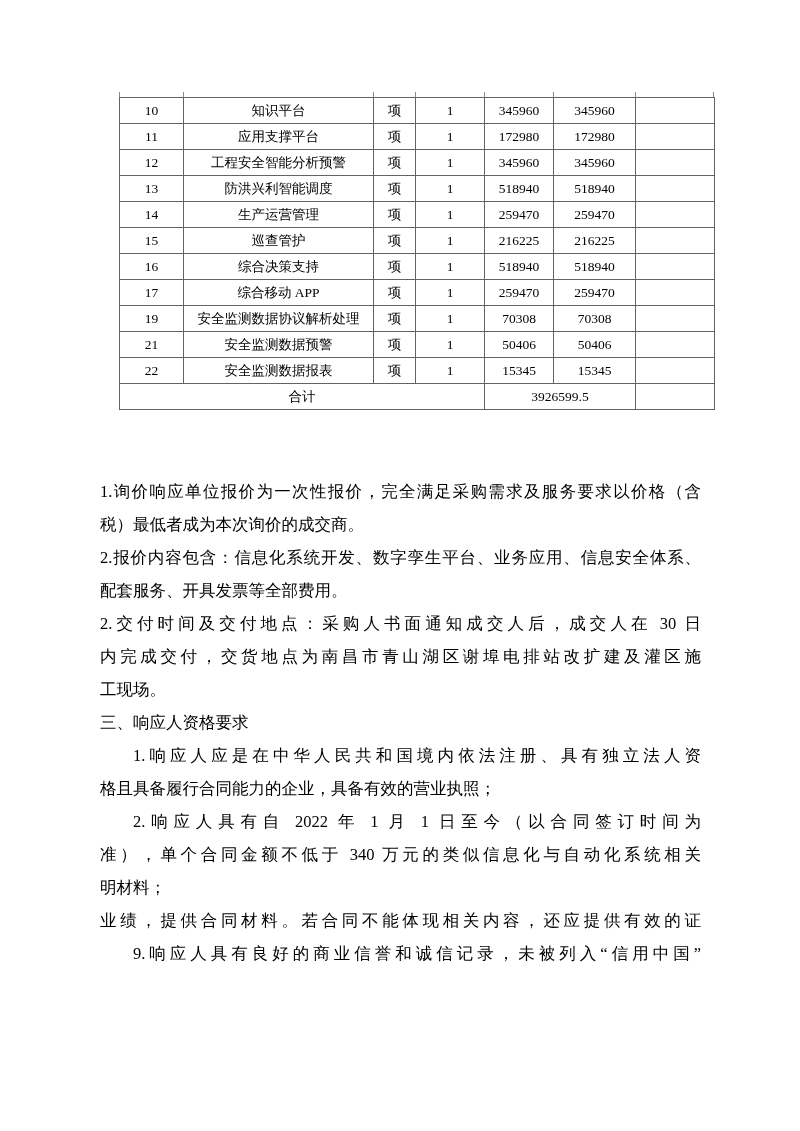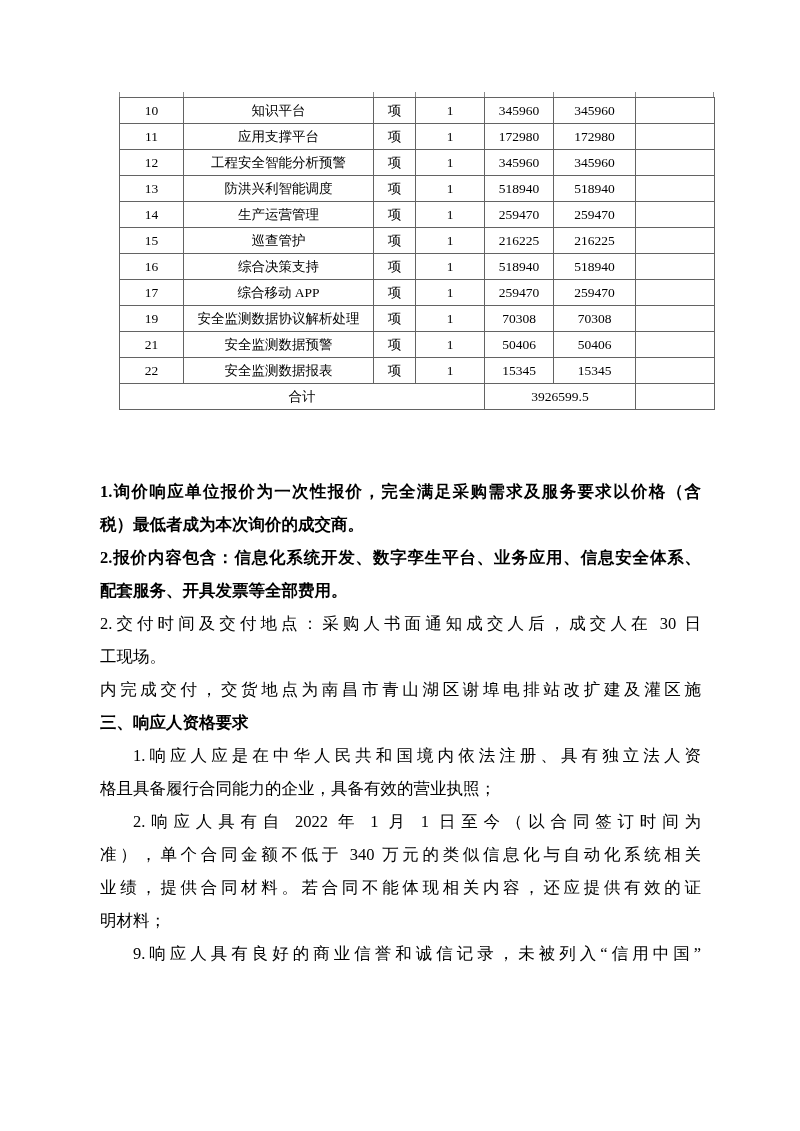--- a/index.html
+++ b/index.html
@@ -55,21 +55,21 @@
     width: 601px;
     font-size: 16.5px;
   }
   .line {
     height: 33px;
     line-height: 33px;
     text-align: justify;
     text-justify: inter-character;
   }
   .line.fill { text-align-last: justify; }
-  .line.bold { font-weight: 700; }
+  .line.bold { font-weight: 400; }
   .line.indent { text-indent: 33px; }
 </style>
 </head>
 <body>
 
 <div class="page">
 
   <div class="stub" style="left:119px"></div>
   <div class="stub" style="left:183px"></div>
   <div class="stub" style="left:373px"></div>
@@ -196,25 +196,25 @@
       </tr>
     </tbody>
   </table>
 
   <div class="text-block">
       <div class="line bold fill">1.询价响应单位报价为一次性报价，完全满足采购需求及服务要求以价格（含</div>
       <div class="line bold">税）最低者成为本次询价的成交商。</div>
       <div class="line bold fill">2.报价内容包含：信息化系统开发、数字孪生平台、业务应用、信息安全体系、</div>
       <div class="line bold">配套服务、开具发票等全部费用。</div>
       <div class="line fill">2.交付时间及交付地点：采购人书面通知成交人后，成交人在 30 日</div>
+      <div class="line fill">内完成交付，交货地点为南昌市青山湖区谢埠电排站改扩建及灌区施</div>
       <div class="line">工现场。</div>
-      <div class="line fill">内完成交付，交货地点为南昌市青山湖区谢埠电排站改扩建及灌区施</div>
       <div class="line bold">三、响应人资格要求</div>
       <div class="line fill indent">1.响应人应是在中华人民共和国境内依法注册、具有独立法人资</div>
       <div class="line">格且具备履行合同能力的企业，具备有效的营业执照；</div>
       <div class="line fill indent">2.响应人具有自 2022 年 1 月 1 日至今（以合同签订时间为</div>
       <div class="line fill">准），单个合同金额不低于 340 万元的类似信息化与自动化系统相关</div>
+      <div class="line">明材料；</div>
       <div class="line fill">业绩，提供合同材料。若合同不能体现相关内容，还应提供有效的证</div>
-      <div class="line">明材料；</div>
       <div class="line fill indent">9.响应人具有良好的商业信誉和诚信记录，未被列入“信用中国”</div>
     </div>
 
 </div>
 
 </body></html>

